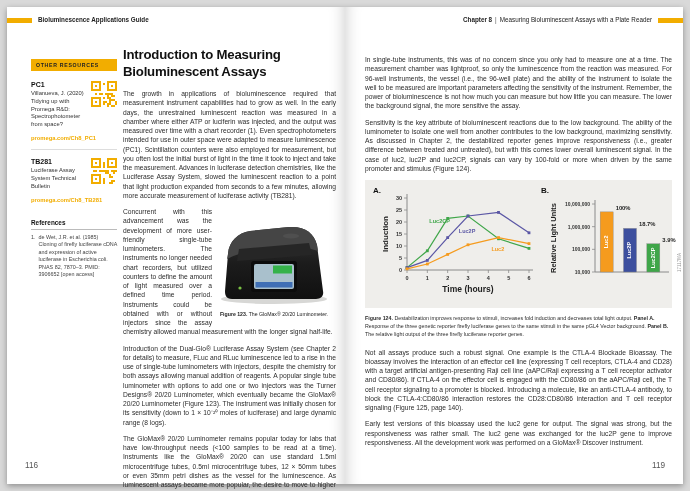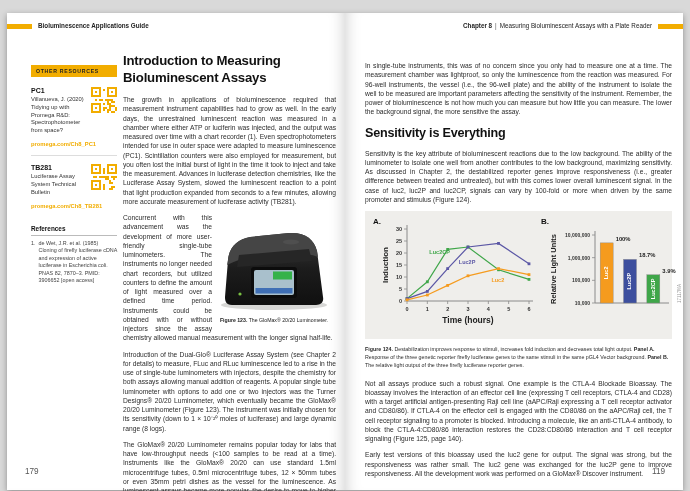--- a/index.html
+++ b/index.html
@@ -1,18 +1,18 @@
 <!DOCTYPE html>
 <html style="--accent: #F2AD00;"><head>
 <meta charset="utf-8">
 <style>
   html,body{margin:0;padding:0;}
   .canvas{width:690px;height:491px;background:#d9d9d9;position:relative;overflow:hidden;
           font-family:"Liberation Sans", sans-serif;color:#2b2b2b;}
-  .spread{position:absolute;left:7px;top:13px;display:flex;box-shadow:0 2px 6px rgba(0,0,0,.35);}
+  .spread{position:absolute;left:7px;top:7px;display:flex;box-shadow:0 2px 6px rgba(0,0,0,.35);}
   .page{width:338px;height:477px;background:#fff;position:relative;}
   .page.left{box-shadow:inset -14px 0 16px -14px rgba(0,0,0,.22);}
   .page.right{box-shadow:inset 14px 0 16px -14px rgba(0,0,0,.22);}
 
   
   .hdr-bar{position:absolute;top:11px;width:25px;height:5px;background:var(--accent,#F2AD00);}
   .hdr-bar.l{left:0;}
   .hdr-bar.r{right:0;}
   .hdr-text{position:absolute;top:9px;font-size:6.3px;color:#222;}
   .hdr-text.l{left:31px;font-weight:bold;}
@@ -213,32 +213,31 @@
               <span>The GloMax® 20/20 Luminometer.</span>
             </figcaption>
           </figure>
           <p>Concurrent with this advancement was the development of more user-friendly single-tube luminometers. The instruments no longer needed chart recorders, but utilized counters to define the amount of light measured over a defined time period. Instruments could be obtained with or without injectors since the assay chemistry allowed manual measurement with the longer signal half-life.</p>
           <p>Introduction of the Dual-Glo® Luciferase Assay System (see Chapter 2 for details) to measure, FLuc and RLuc luminescence led to a rise in the use of single-tube luminometers with injectors, despite the chemistry for both assays allowing manual addition of reagents. A popular single tube luminometer with options to add one or two injectors was the Turner Designs® 20/20 Luminometer, which eventually became the GloMax® 20/20 Luminometer (Figure 123). The instrument was initially chosen for its sensitivity (down to 1 × 10⁻²⁰ moles of luciferase) and large dynamic range (8 logs).</p>
         </div>
         <p>The GloMax® 20/20 Luminometer remains popular today for labs that have low-throughput needs (&lt;100 samples to be read at a time). Instruments like the GloMax® 20/20 can use standard 1.5ml microcentrifuge tubes, 0.5ml microcentrifuge tubes, 12 × 50mm tubes or even 35mm petri dishes as the vessel for the luminescence. As luminescent assays became more popular, the desire to move to higher throughput formats, like 96-well plates, became prevalent.</p>
 
       </main>
 
-      <div class="pgnum l">179</div>
+      <div class="pgnum l">116</div>
     </div>
 
     <div class="page right">
       <div class="hdr-text r">
         <span class="chap">Chapter 8</span><span class="sep">|</span><span>Measuring Bioluminescent Assays with a Plate Reader</span>
       </div>
       <div class="hdr-bar r"></div>
 
       <main class="main-col-r">
         <p>In single-tube instruments, this was of no concern since you only had to measure one at a time. The measurement chamber was lightproof, so only the luminescence from the reaction was measured. For 96-well instruments, the vessel (i.e., the 96-well plate) and the ability of the instrument to isolate the well to be measured are important parameters affecting the sensitivity of the instrument. Remember, the power of bioluminescence is not how much you can measure but how little you can measure. The lower the background signal, the more sensitive the assay.</p>
-        <h2>Sensitivity is Everything</h2>
         <p>Sensitivity is the key attribute of bioluminescent reactions due to the low background. The ability of the luminometer to isolate one well from another contributes to the low background, maximizing sensitivity. As discussed in Chapter 2, the destabilized reporter genes improve responsiveness (i.e., greater difference between treated and untreated), but with this comes lower overall luminescent signal. In the case of luc2, luc2P and luc2CP, signals can vary by 100-fold or more when driven by the same promoter and stimulus (Figure 124).</p>
 
         <div class="figbox">
           <div class="panel">
             <span class="plabel">A.</span>
             <div id="chartA"><svg width="158" height="112" xmlns="http://www.w3.org/2000/svg">
                   <line x1="28" y1="4" x2="28" y2="80" stroke="#8a8a8a" stroke-width="1"></line>
                   <line x1="28" y1="80" x2="154" y2="80" stroke="#8a8a8a" stroke-width="1"></line>
                   <line x1="25" y1="80" x2="28" y2="80" stroke="#8a8a8a" stroke-width="0.8"></line>
                   <text x="23" y="82" font-size="5.5" font-weight="bold" text-anchor="end" fill="#333">0</text>

